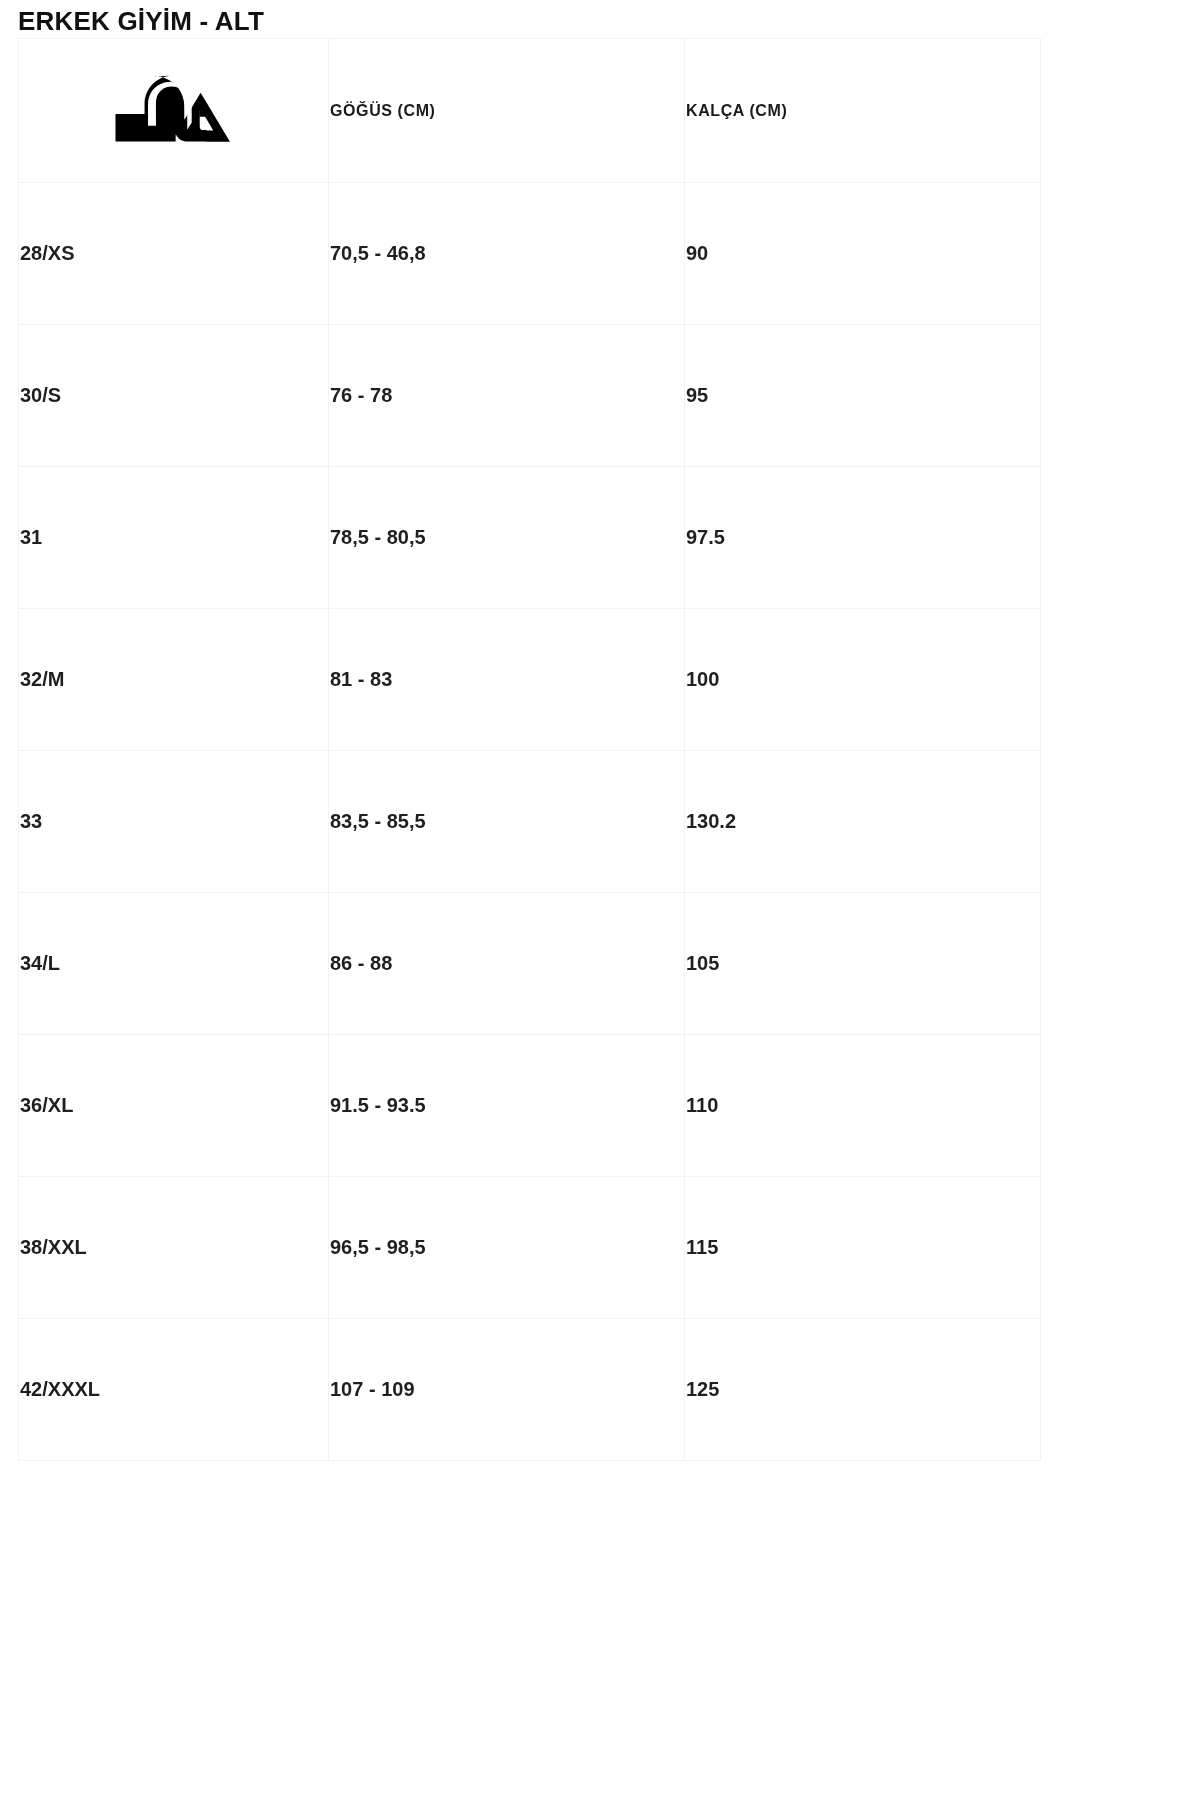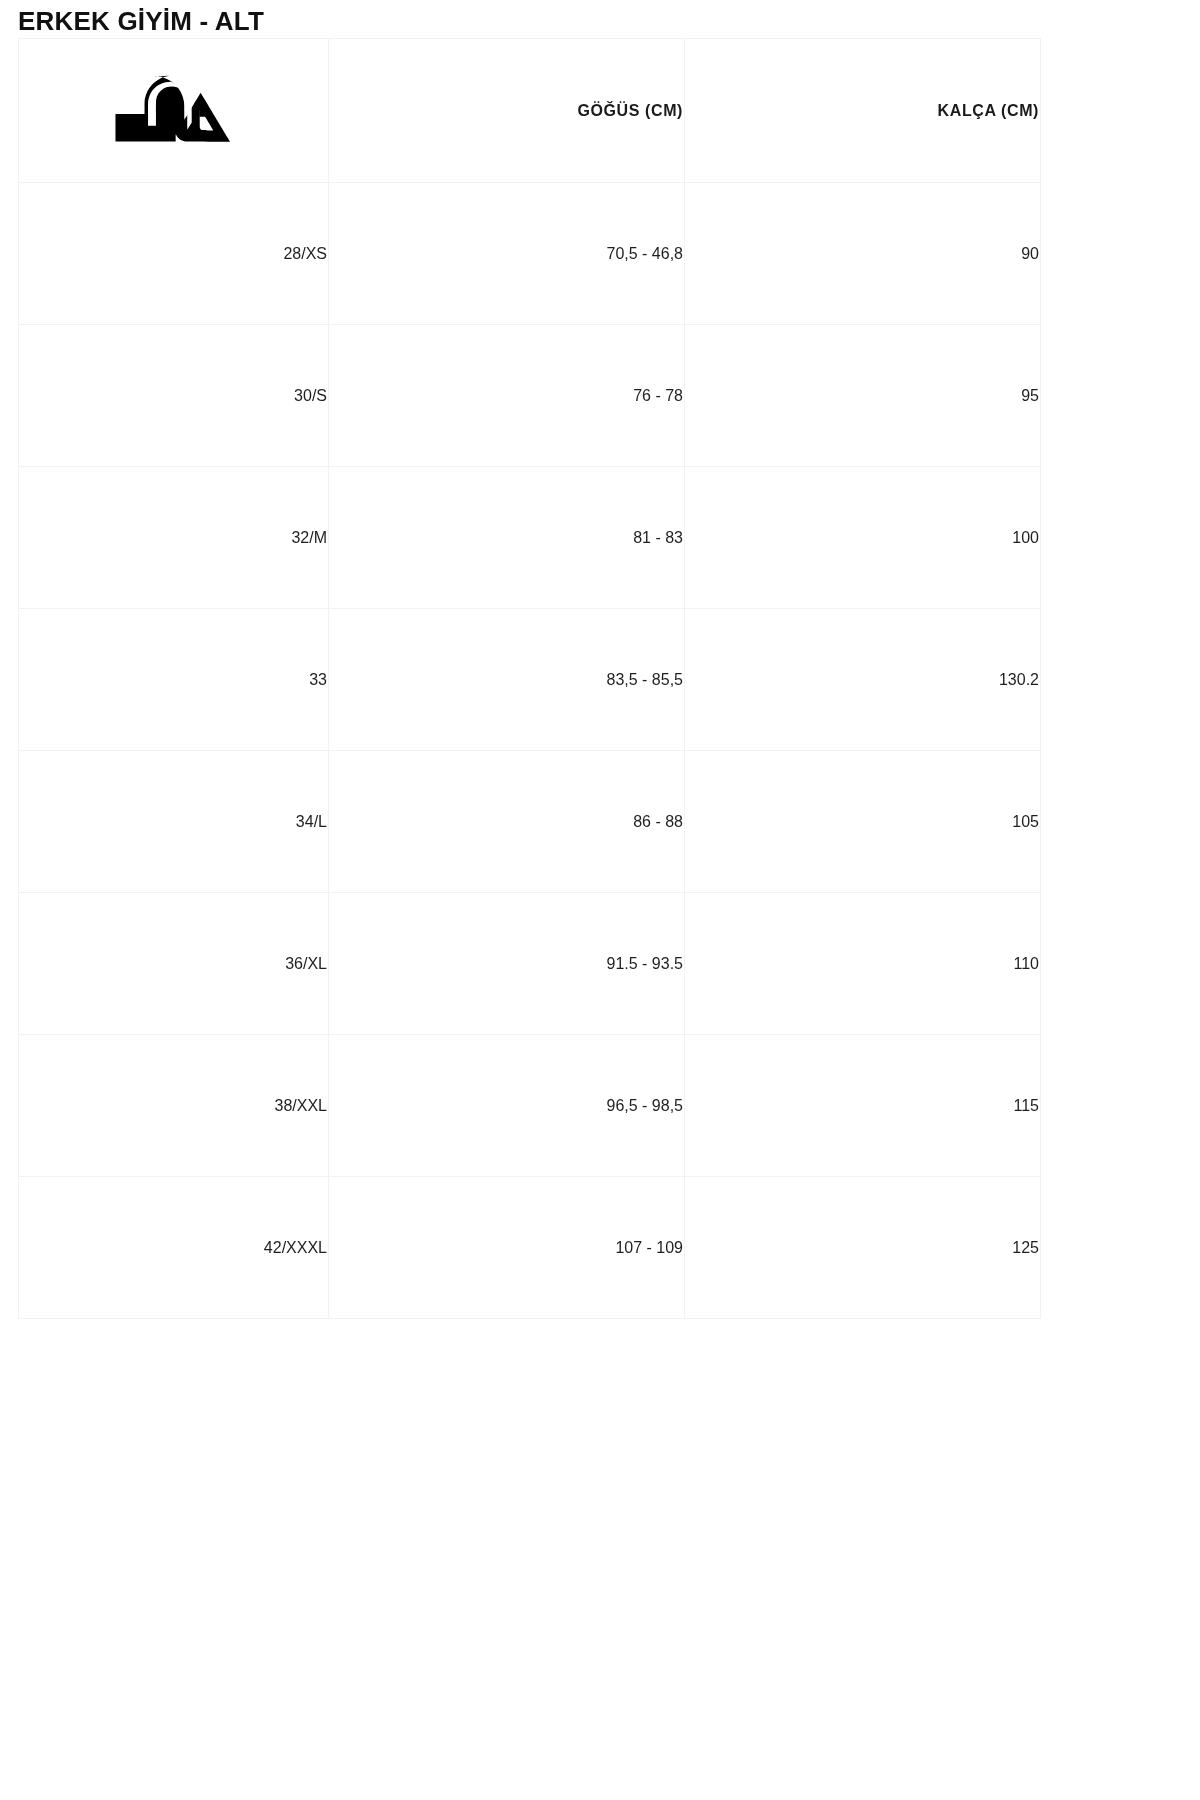--- a/index.html
+++ b/index.html
@@ -40,35 +40,35 @@
     border-collapse: collapse;
     table-layout: fixed;
   }
   .size-table col.c-size  { width: 310px; }
   .size-table col.c-chest { width: 356px; }
   .size-table col.c-hip   { width: 356px; }
 
   .size-table th,
   .size-table td {
     border: 1px solid #f2f2f2;
-    text-align: right;
+    text-align: left;
     vertical-align: middle;
     background: #ffffff;
   }
   .size-table thead th {
     height: 144px;
     font-size: 16px;
     font-weight: 700;
     letter-spacing: 0.6px;
     color: #1a1a1a;
   }
   .size-table tbody td {
     height: 142px;
-    font-size: 16px;
-    font-weight: 400;
+    font-size: 20px;
+    font-weight: 700;
     color: #1f1f1f;
   }
   .brand-cell {
     padding: 0;
   }
   .brand-logo {
     display: block;
     margin: 0 auto;
     width: 118px;
     height: auto;
@@ -111,20 +111,25 @@
         <td>28/XS</td>
         <td>70,5 - 46,8</td>
         <td>90</td>
       </tr>
       <tr>
         <td>30/S</td>
         <td>76 - 78</td>
         <td>95</td>
       </tr>
       <tr>
+        <td>31</td>
+        <td>78,5 - 80,5</td>
+        <td>97.5</td>
+      </tr>
+      <tr>
         <td>32/M</td>
         <td>81 - 83</td>
         <td>100</td>
       </tr>
       <tr>
         <td>33</td>
         <td>83,5 - 85,5</td>
         <td>130.2</td>
       </tr>
       <tr>

